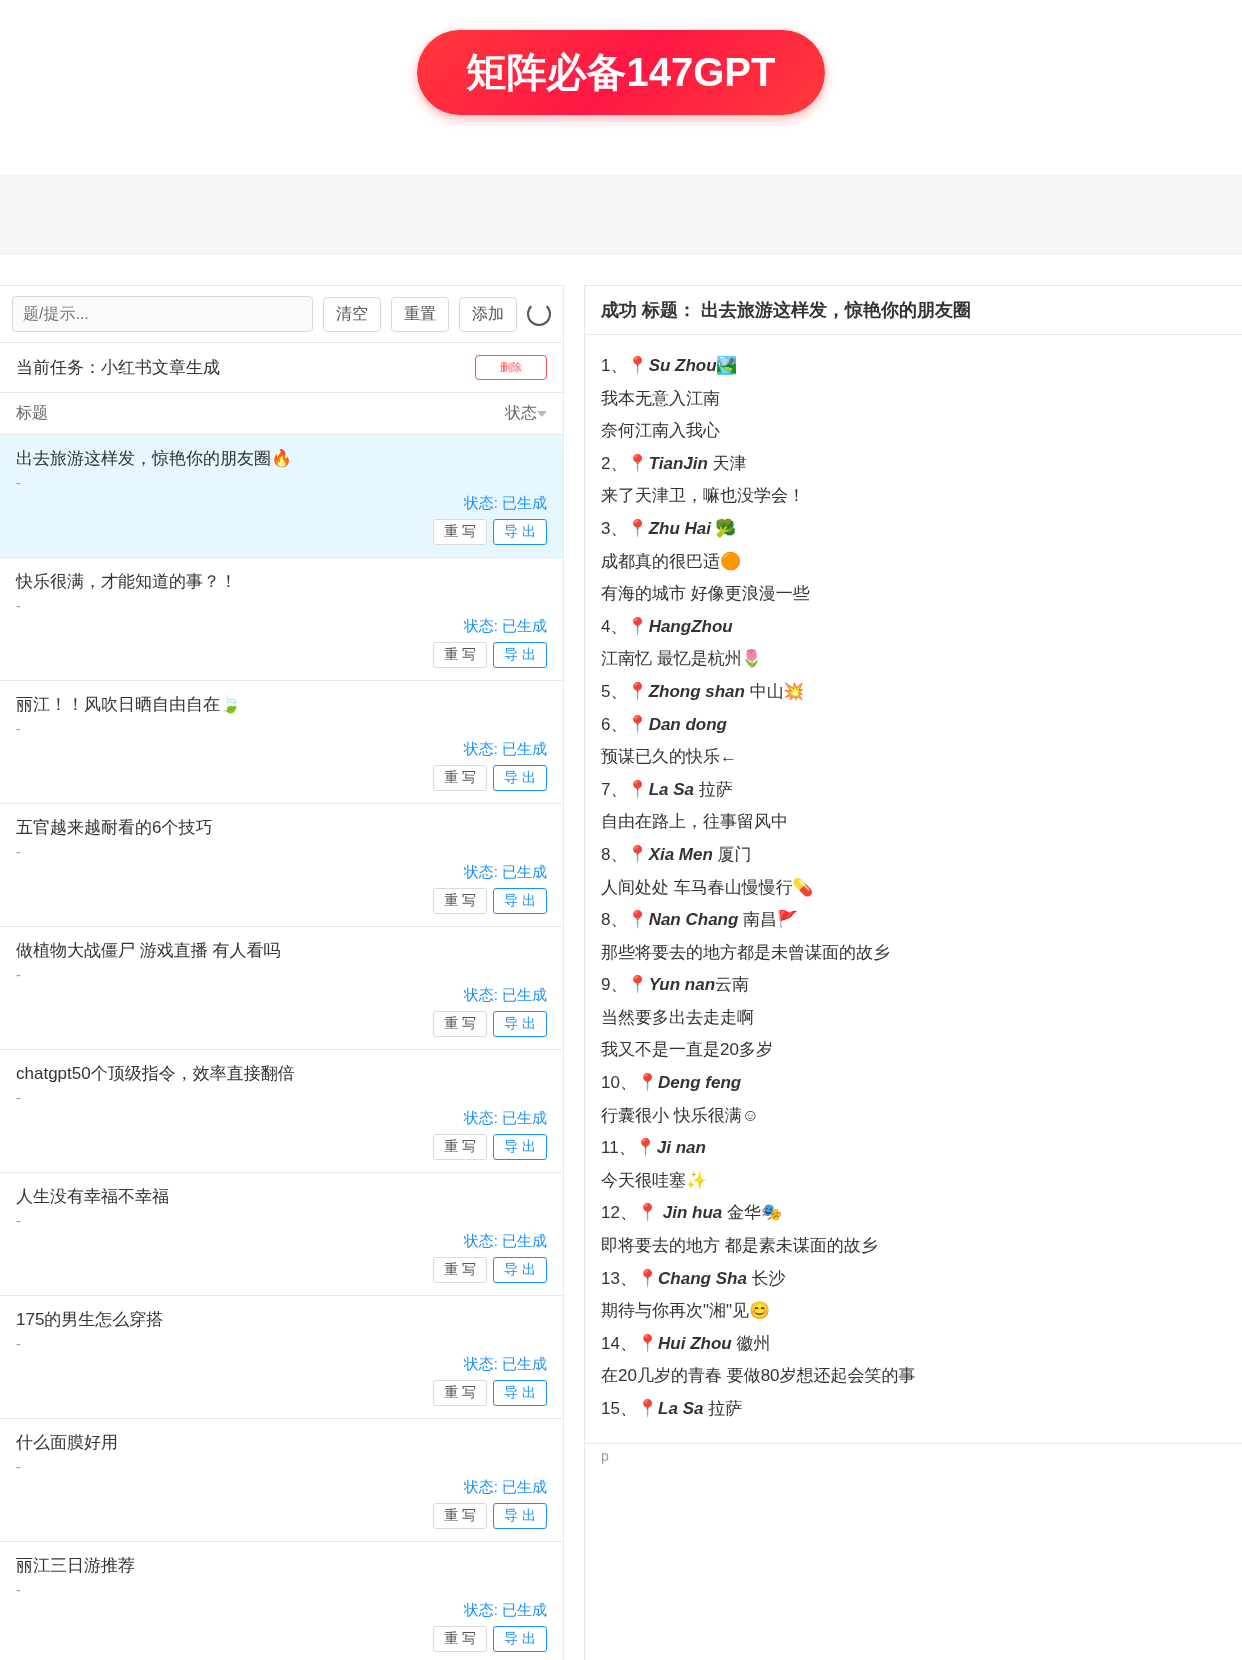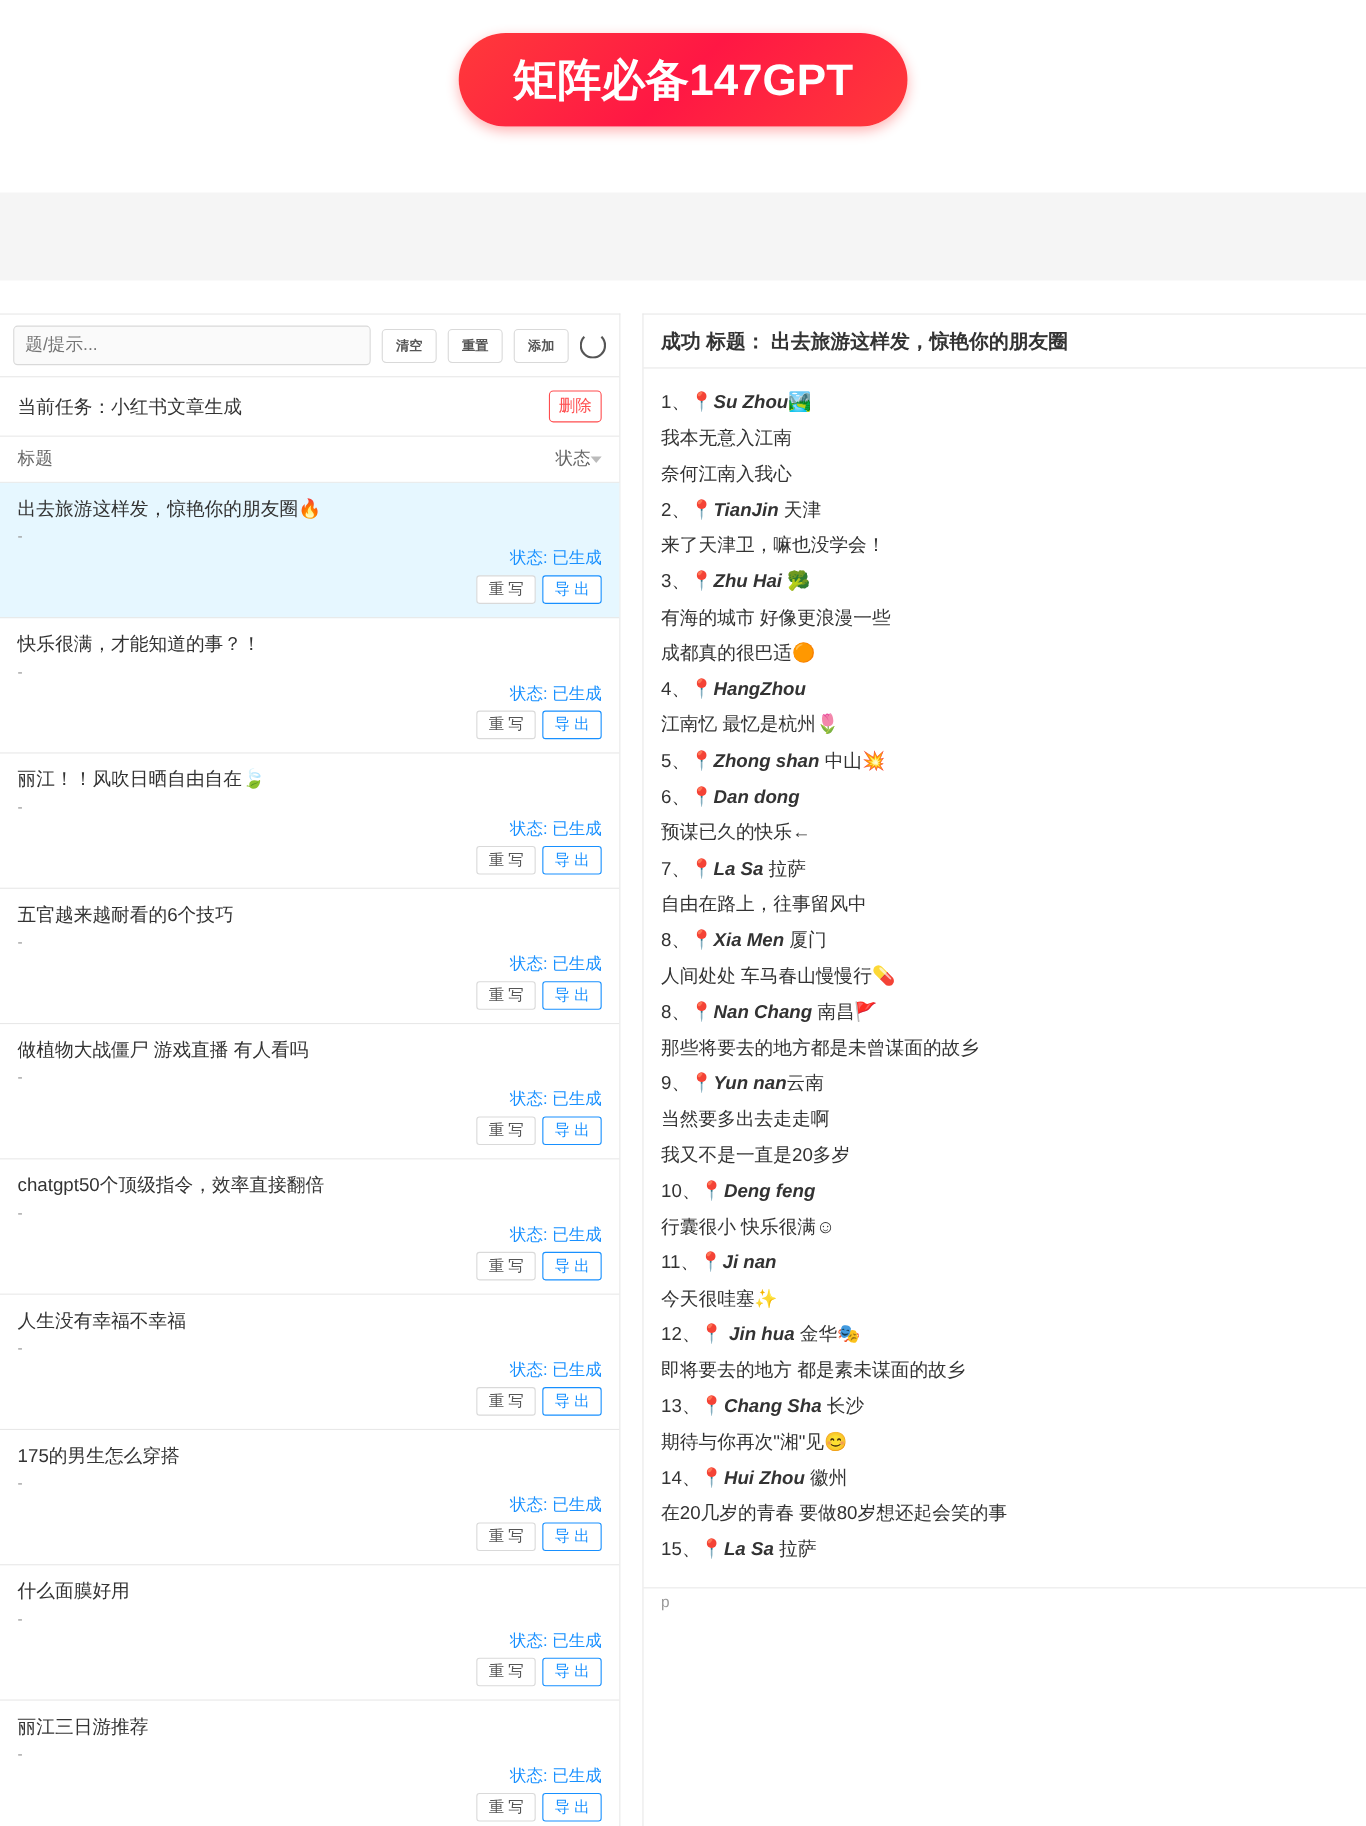--- a/index.html
+++ b/index.html
@@ -56,50 +56,49 @@
       border-radius: 4px;
       font-size: 16px;
       color: #bbb;
       background: #fafafa;
     }
     .toolbar-btn {
       padding: 6px 12px;
       border: 1px solid #d9d9d9;
       border-radius: 4px;
       background: #fff;
-      font-size: 12px;
+      font-size: 16px;
       color: #555;
       cursor: pointer;
-      font-weight: bold;
     }
     .refresh-icon {
       width: 24px;
       height: 24px;
       border: 2px solid #555;
       border-radius: 50%;
       border-top-color: transparent;
       display: inline-block;
       position: relative;
     }
     .task-row {
       display: flex;
       justify-content: space-between;
       align-items: center;
       padding: 12px 16px;
       border-bottom: 1px solid #e8e8e8;
       font-size: 17px;
       color: #333;
     }
     .delete-btn {
-      padding: 4px 8px;
+      padding: 4px 24px;
       border: 1px solid #ff4d4f;
       border-radius: 4px;
       background: #fff;
       color: #ff4d4f;
-      font-size: 15px;
+      font-size: 11px;
       cursor: pointer;
     }
     .header-row {
       display: flex;
       justify-content: space-between;
       padding: 10px 16px;
       border-bottom: 1px solid #e8e8e8;
       font-size: 16px;
       color: #666;
       font-weight: 500;
@@ -415,22 +414,22 @@
 
   <div class="right-panel">
     <div class="right-header">成功 标题：  出去旅游这样发，惊艳你的朋友圈</div>
     <div class="content-area" id="content-area">
         <div class="content-line">1、📍<b><i>Su Zhou</i></b>🏞️</div>
         <div class="content-line">我本无意入江南</div>
         <div class="content-line">奈何江南入我心</div>
         <div class="content-line">2、📍<b><i>TianJin</i></b> 天津</div>
         <div class="content-line">来了天津卫，嘛也没学会！</div>
         <div class="content-line">3、📍<b><i>Zhu Hai</i></b> 🥦</div>
+        <div class="content-line">  成都真的很巴适🟠</div>
         <div class="content-line">有海的城市 好像更浪漫一些</div>
-        <div class="content-line">  成都真的很巴适🟠</div>
         <div class="content-line">4、📍<b><i>HangZhou</i></b></div>
         <div class="content-line">江南忆 最忆是杭州🌷</div>
         <div class="content-line">5、📍<b><i>Zhong shan</i></b> 中山💥</div>
         <div class="content-line">6、📍<b><i>Dan dong</i></b></div>
         <div class="content-line">预谋已久的快乐←</div>
         <div class="content-line">7、📍<b><i>La Sa</i></b> 拉萨</div>
         <div class="content-line">自由在路上，往事留风中</div>
         <div class="content-line">8、📍<b><i>Xia Men</i></b> 厦门</div>
         <div class="content-line">人间处处 车马春山慢慢行💊</div>
         <div class="content-line">8、📍<b><i>Nan Chang</i></b> 南昌🚩</div>

